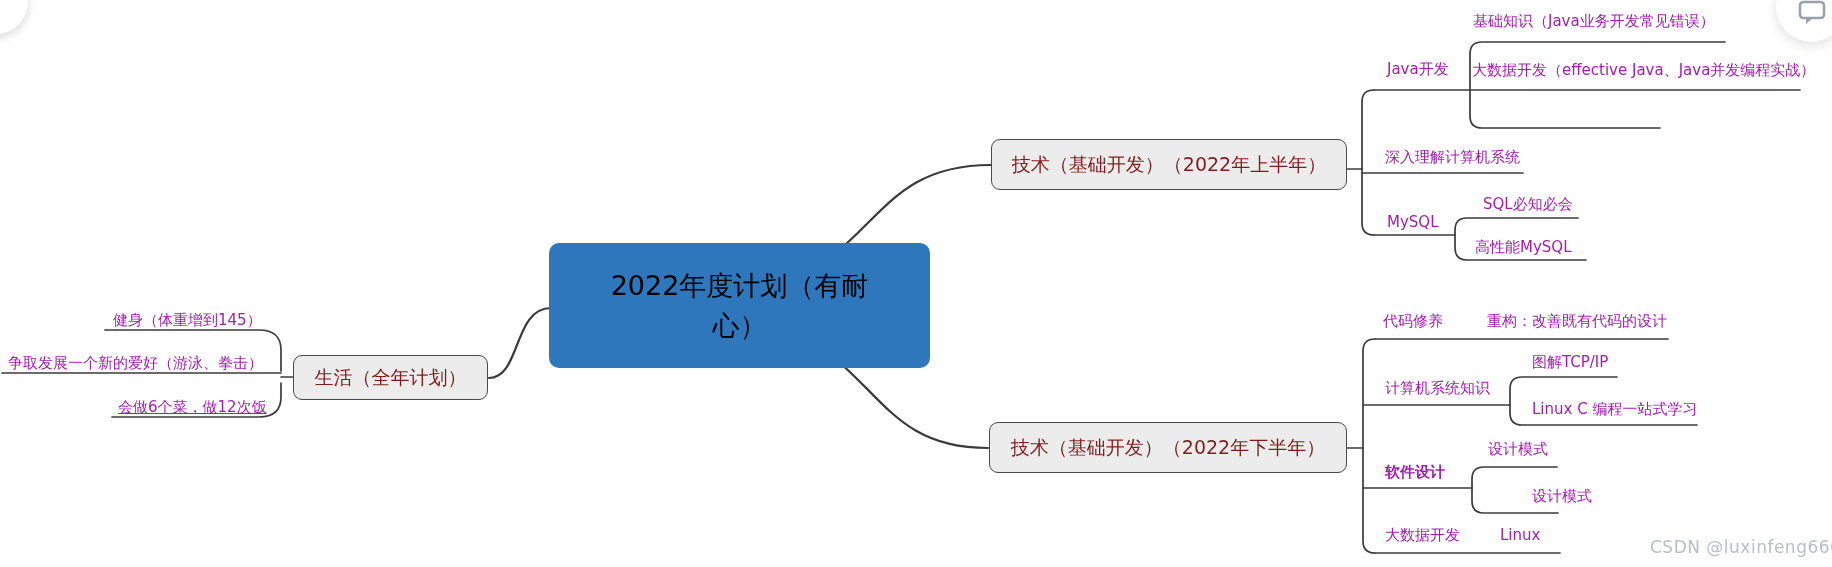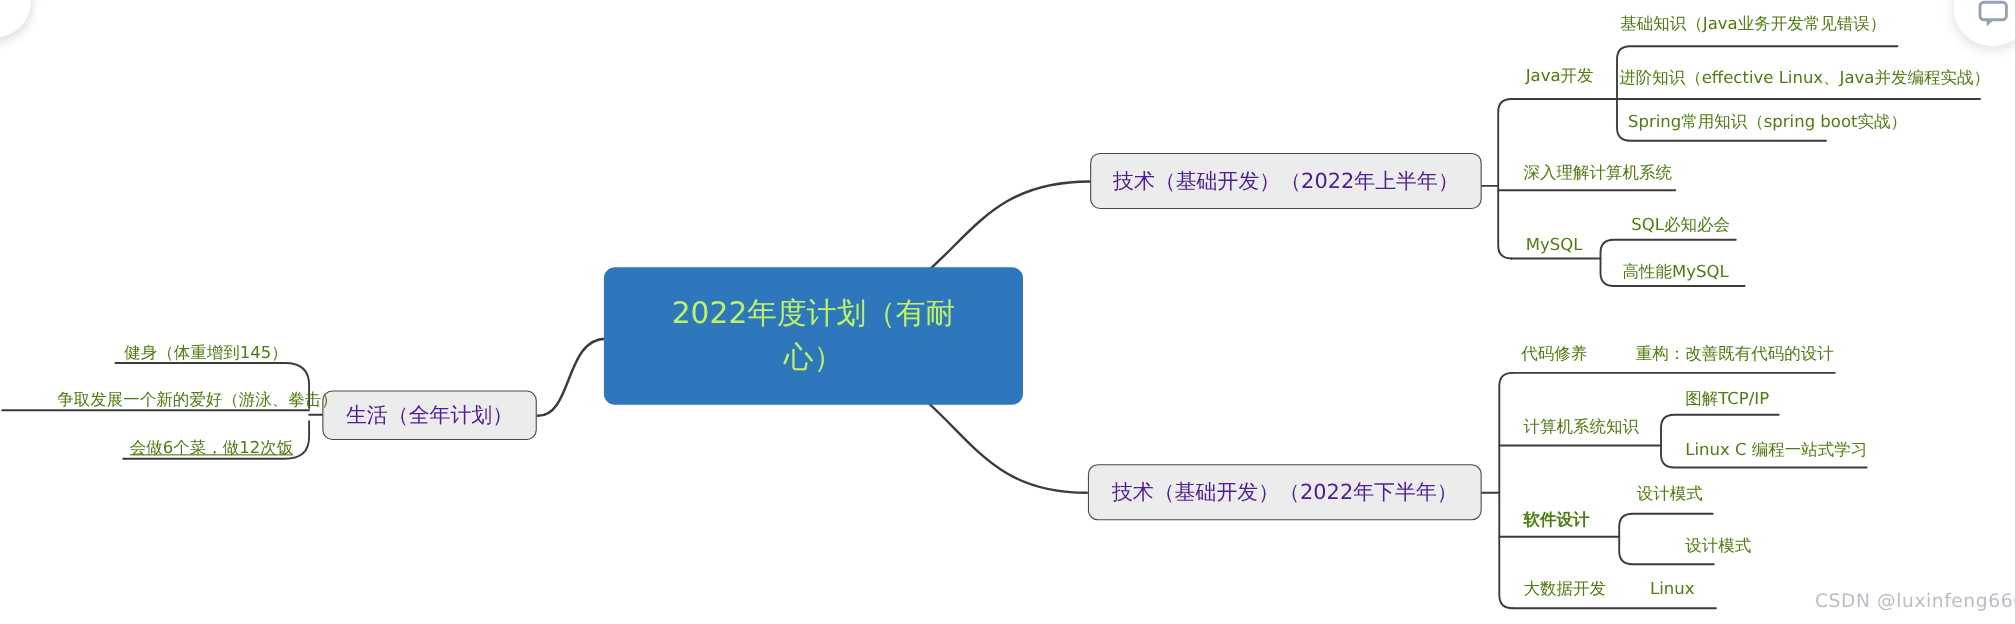--- a/index.html
+++ b/index.html
@@ -8,31 +8,31 @@
     background:#ffffff;
     font-family:"DejaVu Sans","Liberation Sans",sans-serif;
     color:#2b2b2b;
   }
   #stage{position:absolute;inset:0;width:1832px;height:567px;}
   svg.links{position:absolute;left:0;top:0;pointer-events:none;}
 
   .topic-box{
     position:absolute;display:flex;align-items:center;justify-content:center;
     background:#ececec;border:1.6px solid #4a4a4a;border-radius:9px;
-    font-size:19px;color:#4c1d95;text-align:center;box-sizing:border-box;
+    font-size:19px;color:#7f1d1d;text-align:center;box-sizing:border-box;
     white-space:nowrap;
   }
   .root-box{
     position:absolute;display:flex;align-items:center;justify-content:center;
-    background:#2e77bc;border-radius:10px;color:#bef264;
+    background:#2e77bc;border-radius:10px;color:#000000;
     font-size:27px;line-height:1.45;text-align:center;box-sizing:border-box;
   }
   .root-box .inner{width:300px;}
   .line-label{
-    position:absolute;font-size:15px;color:#4d7c0f;white-space:nowrap;
+    position:absolute;font-size:15px;color:#a21caf;white-space:nowrap;
   }
   .watermark{
     position:absolute;font-size:17px;color:#b9bdc6;white-space:nowrap;
     letter-spacing:.5px;
   }
   .fab{
     position:absolute;background:#ffffff;border-radius:50%;
   }
   .fab.tl{left:-36px;top:-30px;width:64px;height:64px;
     box-shadow:0 3px 10px rgba(0,0,0,.16);}
@@ -80,30 +80,29 @@
   </svg>
 
   <div class="root-box" style="left:549px;top:243px;width:381px;height:125px;">
     <div class="inner">2022年度计划（有耐心）</div>
   </div>
 
   <div class="topic-box" style="left:293px;top:355px;width:195px;height:45px;">
     <span>生活（全年计划）</span>
   </div>
   <div class="line-label" style="left:113px;top:311px;">健身（体重增到145）</div>
-  <div class="line-label" style="left:8px;top:354px;margin-left:44px;">争取发展一个新的爱好（游泳、拳击）</div>
+  <div class="line-label" style="left:8px;top:354px;">争取发展一个新的爱好（游泳、拳击）</div>
   <div class="line-label" style="left:118px;top:398px;text-decoration:underline;">会做6个菜，做12次饭</div>
 
   <div class="topic-box" style="left:991px;top:139px;width:356px;height:51px;">
     <span>技术（基础开发）（2022年上半年）</span>
   </div>
   <div class="line-label" style="left:1387px;top:60px;">Java开发</div>
   <div class="line-label" style="left:1473px;top:12px;">基础知识（Java业务开发常见错误）</div>
-  <div class="line-label" style="left:1472px;top:61px;">进阶知识（effective Linux、Java并发编程实战）</div>
-  <div class="line-label" style="left:1480px;top:101px;">Spring常用知识（spring boot实战）</div>
+  <div class="line-label" style="left:1472px;top:61px;">大数据开发（effective Java、Java并发编程实战）</div>
   <div class="line-label" style="left:1385px;top:148px;">深入理解计算机系统</div>
   <div class="line-label" style="left:1387px;top:213px;">MySQL</div>
   <div class="line-label" style="left:1483px;top:195px;">SQL必知必会</div>
   <div class="line-label" style="left:1475px;top:238px;">高性能MySQL</div>
 
   <div class="topic-box" style="left:989px;top:422px;width:358px;height:51px;">
     <span>技术（基础开发）（2022年下半年）</span>
   </div>
   <div class="line-label" style="left:1383px;top:312px;">代码修养</div>
   <div class="line-label" style="left:1487px;top:312px;">重构：改善既有代码的设计</div>

